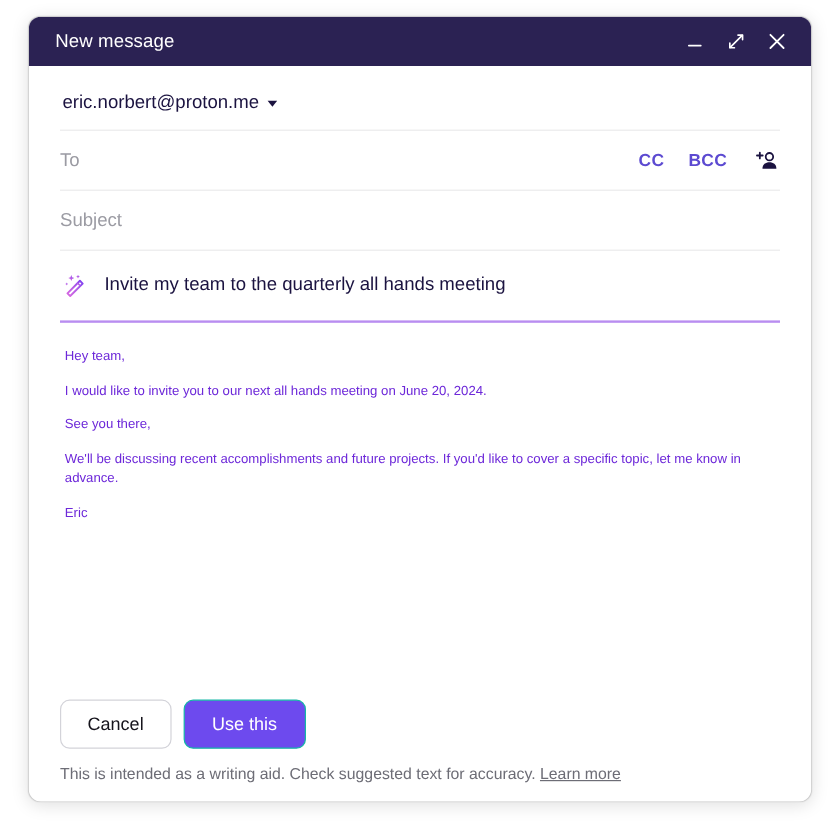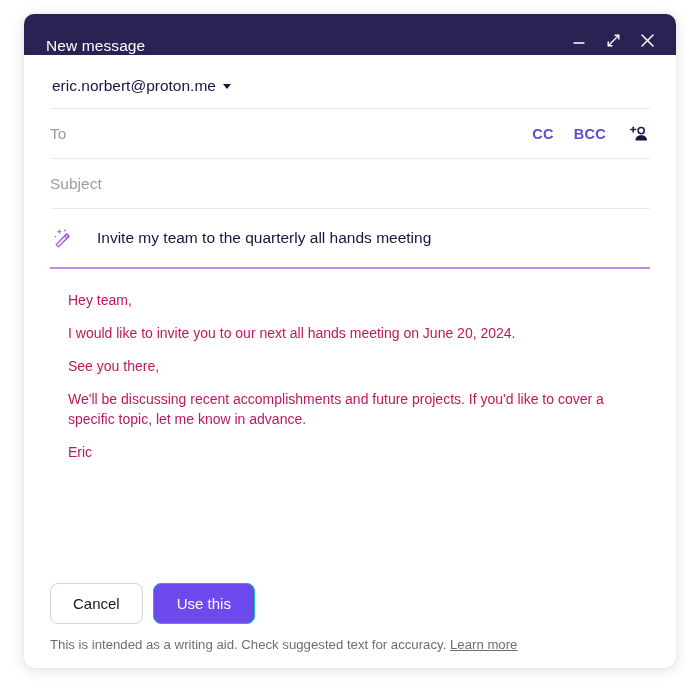--- a/index.html
+++ b/index.html
@@ -25,21 +25,21 @@
     display: flex;
     flex-direction: column;
   }
 
   
   .titlebar {
     height: 41px;
     min-height: 41px;
     background: #2b2253;
     display: flex;
-    align-items: flex-end;
+    align-items: center;
     padding: 0 14px 0 22px;
     box-sizing: border-box;
   }
   .titlebar-title {
     color: #ffffff;
     font-size: 15.5px;
     letter-spacing: 0.1px;
     flex: 1;
   }
   .win-controls {
@@ -129,21 +129,21 @@
     cursor: pointer;
     margin-left: 2px;
   }
 
   
   .prompt-row {
     height: 58px;
     min-height: 58px;
     display: flex;
     align-items: center;
-    gap: 23px;
+    gap: 13px;
     border-top: 1px solid #eaeaec;
     border-bottom: 2px solid #b98df0;
     padding-left: 2px;
   }
   .wand-icon {
     width: 22px;
     height: 22px;
     display: flex;
     align-items: center;
     justify-content: center;
@@ -157,24 +157,24 @@
   }
 
   
   .message-body {
     flex: 1;
     padding-top: 21px;
     overflow: hidden;
     cursor: text;
   }
   .message-body p {
-    margin: 0 0 13px 18px;
-    font-size: 14px;
+    margin: 0 0 13px 4px;
+    font-size: 11px;
     line-height: 1.43;
-    color: #be185d;
+    color: #6d28d9;
   }
 
   
   .footer {
     padding: 0 0 0 0;
     flex: 0 0 auto;
   }
   .footer-actions {
     display: flex;
     gap: 10px;

